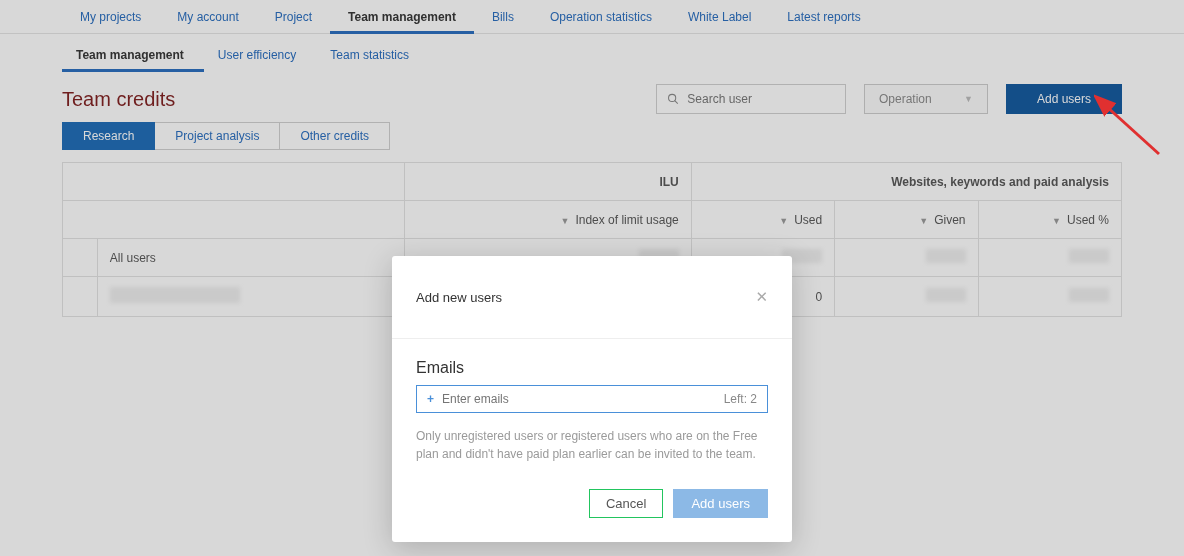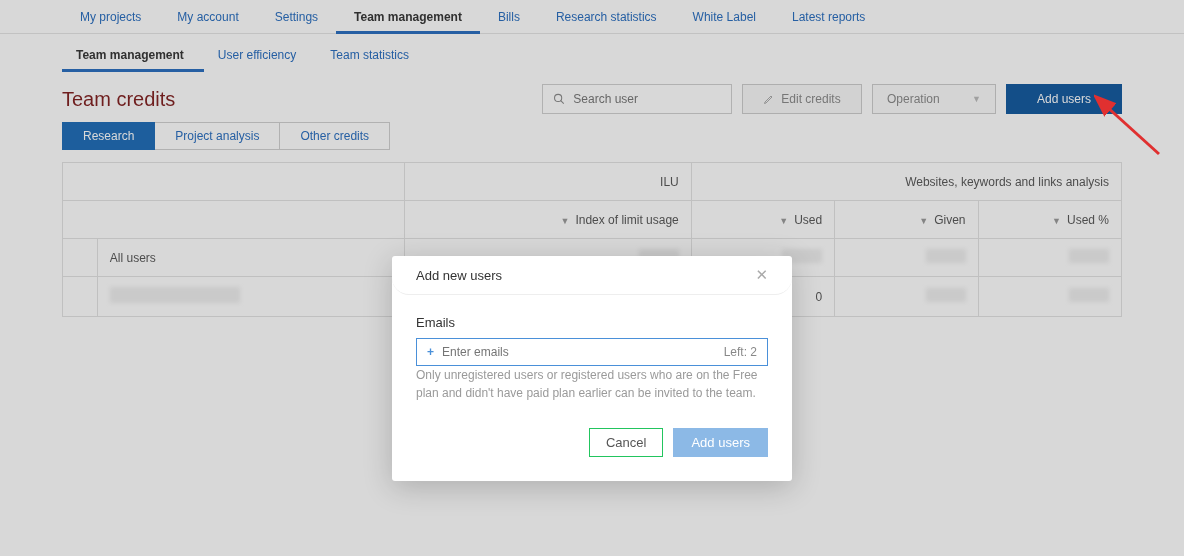--- a/index.html
+++ b/index.html
@@ -59,21 +59,21 @@
   }
   .page-title {
     font-size: 20px;
     font-weight: normal;
     color: #7f1d1d;
     flex: 0 0 auto;
     margin-right: auto;
   }
   .header-actions {
     display: flex;
-    gap: 10px;
+    gap: 18px;
     align-items: flex-start;
   }
   .search-box {
     display: flex;
     align-items: center;
     border: 1px solid #d0d0d0;
     background: #fff;
     height: 30px;
     padding: 0 10px;
     width: 190px;
@@ -143,21 +143,21 @@
     padding: 10px 12px;
     text-align: right;
     color: #555;
     background: #fff;
   }
   th { font-weight: normal; height: 38px; }
   .col-first { width: 34px; }
   .col-name { width: 300px; text-align: left; }
   .col-ilu { width: 280px; }
   .col-used, .col-given, .col-pct { width: 140px; }
-  .row-head-top th { border-bottom: none; }
+  .row-head-top th { border-bottom: none; font-weight: bold; }
   .sort-arrow { color:#999; margin-right: 6px; font-size: 9px; }
   .blur-cell {
     background: #eee;
     display: inline-block;
     width: 40px;
     height: 14px;
     filter: blur(2px);
   }
   .blur-wide { width: 130px; height: 16px; }
   
@@ -173,29 +173,28 @@
     margin-top: 256px;
     width: 400px;
     background: #fff;
     border-radius: 3px;
     box-shadow: 0 6px 30px rgba(0,0,0,0.2);
   }
   .modal-header {
     display: flex;
     justify-content: space-between;
     align-items: center;
-    padding: 10px 24px;
+    padding: 32px 24px;
     border-bottom: 1px solid #eee;
     font-size: 13px;
     color: #333;
-    border-radius: 17px;
   }
   .close-x { color: #aaa; cursor: pointer; font-size: 15px; }
   .modal-body { padding: 20px 24px 6px 24px; }
-  .field-label { font-size: 13px; color: #333; margin-bottom: 8px; display:block; }
+  .field-label { font-size: 16px; color: #333; margin-bottom: 8px; display:block; }
   .email-input {
     border: 1px solid #4a90d9;
     display: flex;
     align-items: center;
     padding: 6px 10px;
     gap: 8px;
     font-size: 12px;
   }
   .plus { color: #4a90d9; font-weight: bold; }
   .email-input input {
@@ -203,20 +202,21 @@
     outline: none;
     flex: 1;
     font-size: 12px;
     color: #888;
   }
   .email-input .left-count { color: #888; font-size: 12px; }
   .help-text {
     color: #9a9a9a;
     font-size: 12px;
     line-height: 1.5;
+    margin-top: 14px;
   }
   .modal-footer {
     display: flex;
     justify-content: flex-end;
     gap: 10px;
     padding: 20px 24px 24px 24px;
   }
   .btn-cancel {
     border: 1px solid #22c55e;
     background: #fff;
@@ -240,50 +240,44 @@
     left: 1094px;
     pointer-events: none;
   }
 </style>
 </head>
 <body>
 
 <div class="top-nav">
   <div class="nav-item">My projects</div>
   <div class="nav-item">My account</div>
-  <div class="nav-item">Settings</div>
+  <div class="nav-item">Project</div>
   <div class="nav-item active">Team management</div>
   <div class="nav-item">Bills</div>
-  <div class="nav-item">Research statistics</div>
+  <div class="nav-item">Operation statistics</div>
   <div class="nav-item">White Label</div>
   <div class="nav-item">Latest reports</div>
 </div>
 
 <div class="sub-nav">
   <div class="nav-item active">Team management</div>
   <div class="nav-item">User efficiency</div>
   <div class="nav-item">Team statistics</div>
 </div>
 
 <div class="page-header">
   <h1 class="page-title">Team credits</h1>
   <div class="header-actions">
     <div class="search-box">
       <svg width="14" height="14" viewBox="0 0 24 24" fill="none" stroke="currentColor" stroke-width="2">
           <circle cx="10" cy="10" r="7"></circle>
           <line x1="21" y1="21" x2="15" y2="15"></line>
         </svg>
       <input type="text" placeholder="Search user" style="">
     </div>
-    <button class="btn edit">
-      <svg width="12" height="12" viewBox="0 0 24 24" fill="none" stroke="#aaa" stroke-width="2">
-          <path d="M3 21l3-1 12-12-2-2L4 18l-1 3z"></path>
-        </svg>
-      <span>Edit credits</span>
-    </button>
     <button class="btn operation">
       <span>Operation</span>
       <span style="color:#bbb;font-size:9px;">▼</span>
     </button>
     <button class="btn primary">
       <span>Add users</span>
     </button>
   </div>
 </div>
 
@@ -300,21 +294,21 @@
         <col class="col-name">
         <col class="col-ilu">
         <col class="col-used">
         <col class="col-given">
         <col class="col-pct">
     </colgroup>
     <thead>
       <tr class="row-head-top">
         <th colspan="2"></th>
         <th>ILU</th>
-        <th colspan="3">Websites, keywords and links analysis</th>
+        <th colspan="3">Websites, keywords and paid analysis</th>
       </tr>
       <tr>
         <th colspan="2"></th>
         <th><span class="sort-arrow">▼</span><span>Index of limit usage</span></th>
         <th><span class="sort-arrow">▼</span><span>Used</span></th>
         <th><span class="sort-arrow">▼</span><span>Given</span></th>
         <th><span class="sort-arrow">▼</span><span>Used %</span></th>
       </tr>
     </thead>
     <tbody>

